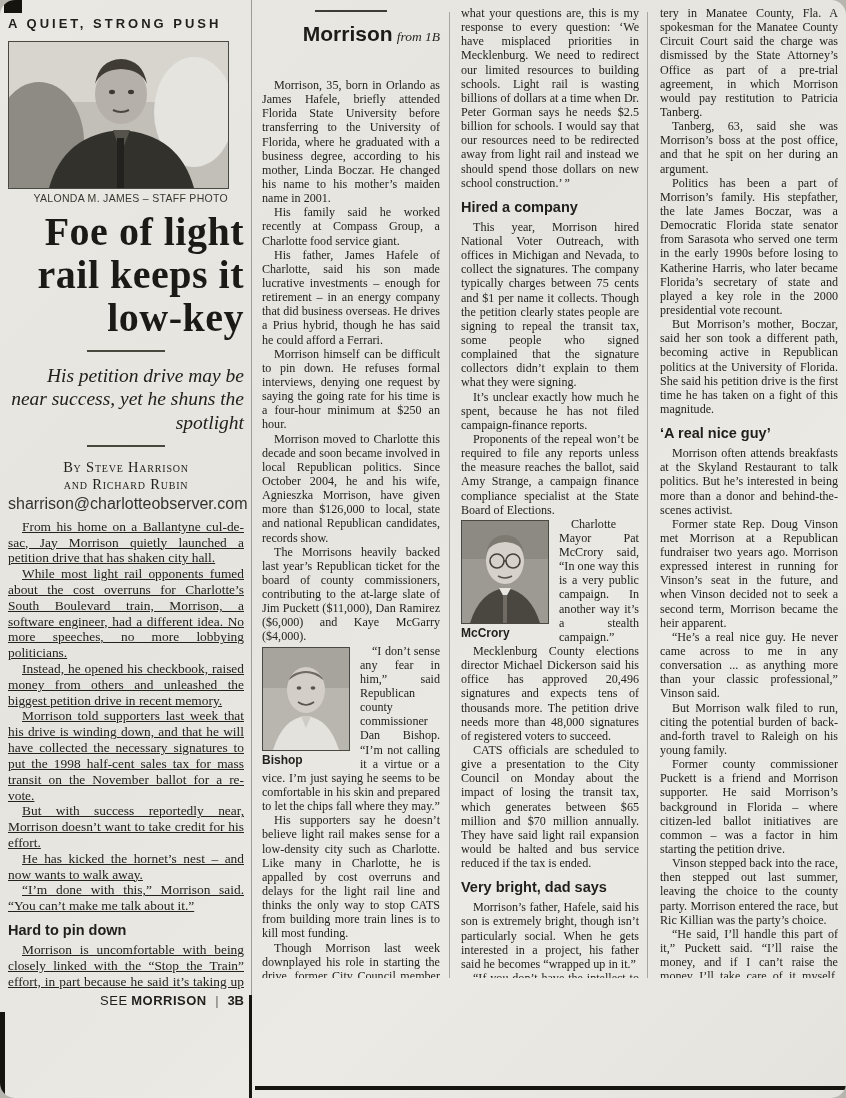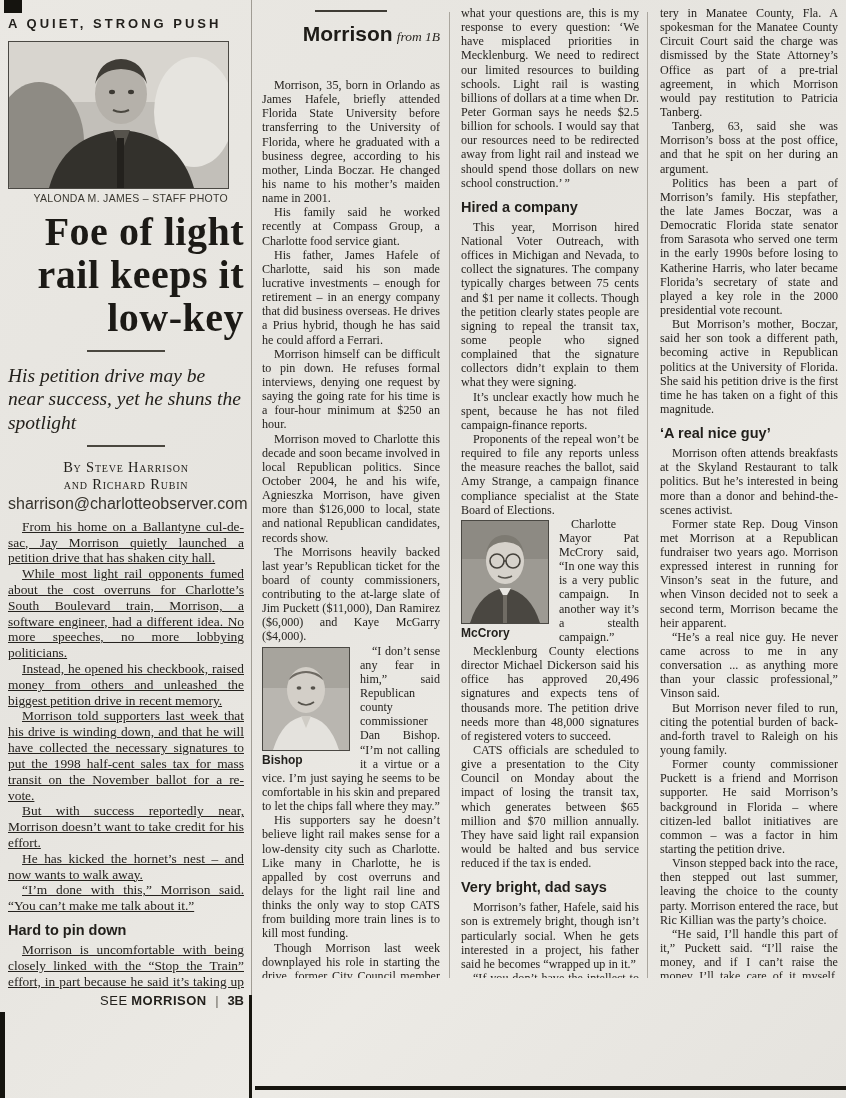--- a/index.html
+++ b/index.html
@@ -1,39 +1,39 @@
 <!DOCTYPE html>
 <html><head>
 <meta charset="utf-8">
 <style>
   html,body{margin:0;padding:0;}
   body{background:#b8b5af;font-family:"Liberation Serif",serif;}
   .sheet{
     position:relative;width:846px;height:1098px;margin:0 auto;
     background:linear-gradient(135deg,#eae8e3 0%,#e6e4df 40%,#eceae5 70%,#e5e3de 100%);
-    overflow:hidden;color:#26231f;
+    overflow:hidden;color:#26231f;border-radius:15px;
   }
   
   .mark{position:absolute;background:#15140f;}
   .mark-topleft{left:4px;top:0;width:18px;height:13px;}
   .mark-bottomleft{left:0;top:1012px;width:5px;height:86px;}
   .rule-main-divider{position:absolute;left:251px;top:0;width:1px;height:1098px;background:#a09c94;}
   .rule-divider-dark{position:absolute;left:249px;top:995px;width:3px;height:103px;background:#17150f;}
   .rule-bottom{position:absolute;left:255px;top:1086px;width:591px;height:4px;background:#17150f;}
 
   
   .sidebar{position:absolute;left:8px;top:16px;width:236px;}
   .kicker{font-family:"Liberation Sans",sans-serif;font-weight:bold;font-size:13px;letter-spacing:3px;color:#211f1b;margin:0 0 10px 0;}
   .heroframe{width:219px;height:146px;border:1px solid #4a4843;background:#c9c6c0;overflow:hidden;}
   .heroframe svg{display:block;}
   .credit{font-family:"Liberation Sans",sans-serif;font-size:10.5px;color:#3a372f;text-align:right;width:220px;margin:3px 0 4px 0;letter-spacing:.3px;}
   .photocap{font-family:"Liberation Sans",sans-serif;font-weight:bold;font-size:13.5px;line-height:1.25;color:#211f1b;width:228px;margin:0 0 14px 0;}
   .sb-headline{font-family:"Liberation Serif",serif;font-weight:bold;font-size:40px;line-height:1.08;letter-spacing:.5px;color:#1c1a16;margin:6px 0 10px 0;text-align:right;}
   .midrule{width:78px;height:2px;background:#4a473f;margin:10px auto 12px auto;}
-  .deck{font-style:italic;font-size:19.5px;line-height:1.22;color:#24211c;margin:0 0 4px 0;}
+  .deck{font-style:italic;font-size:19.5px;line-height:1.22;color:#24211c;margin:0 0 4px 0;text-align:right;}
   .bylineblock{text-align:center;margin:12px 0 6px 0;}
   .byline{font-variant:small-caps;font-size:14.5px;letter-spacing:.8px;line-height:1.2;color:#211f1a;}
   .email{font-family:"Liberation Sans",sans-serif;font-size:16px;color:#36332c;margin-top:1px;}
   .sb-body{width:236px;height:472px;overflow:hidden;text-align:justify;}
   .sb-body .para{font-size:13.4px;line-height:1.18;margin:0;text-indent:14px;text-decoration:underline;}
   .sb-body .subhead{margin:8px 0 4px 0;}
   .jump{font-family:"Liberation Sans",sans-serif;font-size:13px;text-align:right;margin-top:2px;color:#211f1b;}
   .jump .see{font-weight:normal;letter-spacing:.5px;}
   .jump .slug{font-weight:bold;letter-spacing:.5px;}
   .jump .sep{color:#6b675f;margin:0 5px;}
@@ -197,21 +197,21 @@
 
       <div class="col">
           <p class="para noind">tery in Manatee County, Fla. A spokesman for the Manatee County Circuit Court said the charge was dismissed by the State Attorney’s Office as part of a pre-trial agreement, in which Morrison would pay restitution to Patricia Tanberg.</p>
           <p class="para">Tanberg, 63, said she was Morrison’s boss at the post office, and that he spit on her during an argument.</p>
           <p class="para">Politics has been a part of Morrison’s family. His stepfather, the late James Boczar, was a Democratic Florida state senator from Sarasota who served one term in the early 1990s before losing to Katherine Harris, who later became Florida’s secretary of state and played a key role in the 2000 presidential vote recount.</p>
           <p class="para">But Morrison’s mother, Boczar, said her son took a different path, becoming active in Republican politics at the University of Florida. She said his petition drive is the first time he has taken on a fight of this magnitude.</p>
           <h4 class="subhead">‘A real nice guy’</h4>
           <p class="para">Morrison often attends breakfasts at the Skyland Restaurant to talk politics. But he’s interested in being more than a donor and behind-the-scenes activist.</p>
           <p class="para">Former state Rep. Doug Vinson met Morrison at a Republican fundraiser two years ago. Morrison expressed interest in running for Vinson’s seat in the future, and when Vinson decided not to seek a second term, Morrison became the heir apparent.</p>
           <p class="para">“He’s a real nice guy. He never came across to me in any conversation ... as anything more than your classic professional,” Vinson said.</p>
-          <p class="para">But Morrison never filed to run, citing the potential burden of back-and-forth travel to Raleigh on his young family.</p>
+          <p class="para">But Morrison walk filed to run, citing the potential burden of back-and-forth travel to Raleigh on his young family.</p>
           <p class="para">Former county commissioner Puckett is a friend and Morrison supporter. He said Morrison’s background in Florida – where citizen-led ballot initiatives are common – was a factor in him starting the petition drive.</p>
           <p class="para">Vinson stepped back into the race, then stepped out last summer, leaving the choice to the county party. Morrison entered the race, but Ric Killian was the party’s choice.</p>
           <p class="para">“He said, I’ll handle this part of it,” Puckett said. “I’ll raise the money, and if I can’t raise the money I’ll take care of it myself. But he only wanted to do that part of it. He didn’t want that to detract from running for the Board of Education.”</p>
         </div>
     </div>
   </div>
 
 </div>
 
 </body></html>

